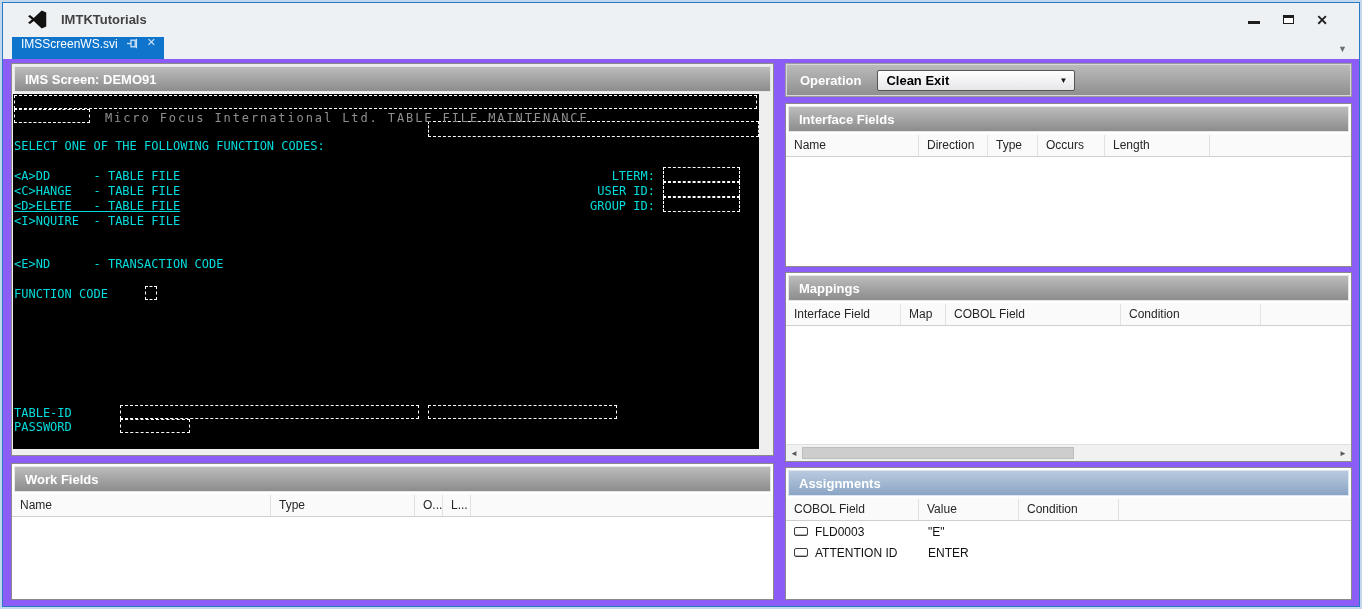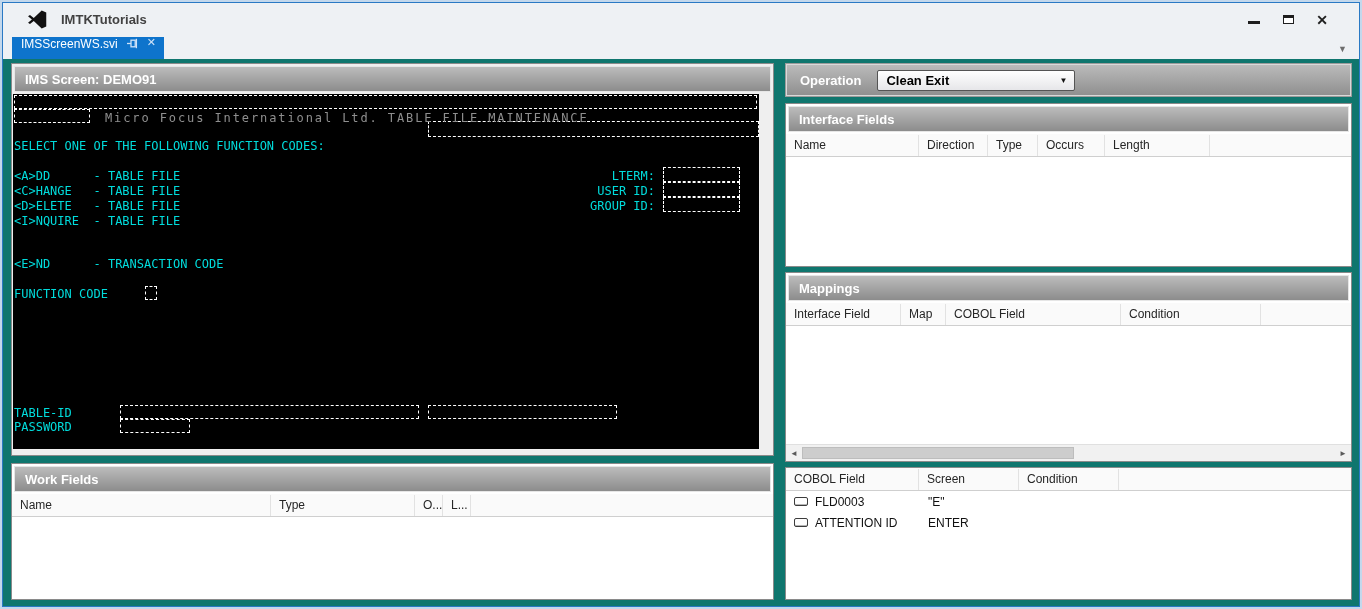--- a/index.html
+++ b/index.html
@@ -20,21 +20,21 @@
   
   .tabstrip{height:23px;flex:none;display:flex;align-items:flex-end;padding-left:9px;position:relative;}
   .tab{background:#0e74cc;color:#fff;height:22px;display:flex;align-items:flex-start;
        padding:0 8px 0 9px;font-size:12px;gap:8px;}
   .tablabel{white-space:nowrap;}
   .pin{display:flex;align-items:center;}
   .tclose{font-size:11px;color:#cfe3f8;line-height:1;}
   .tab-overflow{position:absolute;right:12px;bottom:5px;font-size:9px;color:#6d6d6d;}
 
   
-  .main{flex:1;display:flex;padding:4px 7px 6px 8px;gap:11px;background:#0f766e;min-height:0;}
+  .main{flex:1;display:flex;padding:4px 7px 6px 8px;gap:11px;background:#8b5cf6;min-height:0;}
   .left-col{width:763px;flex:none;display:flex;flex-direction:column;min-height:0;}
   .right-col{flex:1;display:flex;flex-direction:column;min-height:0;}
 
   .panel{border:1px solid #8a8a8a;background:#fff;display:flex;flex-direction:column;box-sizing:border-box;min-height:0;}
   .hdr{margin:2px;height:26px;flex:none;background:linear-gradient(#bcbcbc,#8c8c8c);
        border:1px solid #e6e6e6;color:#fff;font-weight:700;font-size:13px;
        display:flex;align-items:center;padding:0 10px;box-sizing:border-box;}
   .hdr.blue{background:linear-gradient(#b9cadf,#8aa5c4);border-color:#dde6f0;}
 
   
@@ -142,21 +142,21 @@
               <div class="tfld" style="left: 650px; top: 88px; width: 77px; height: 15px;"></div>
               <div class="tfld" style="left: 650px; top: 103px; width: 77px; height: 15px;"></div>
               <div class="tfld" style="left: 132px; top: 192px; width: 12px; height: 14px;"></div>
               <div class="tfld" style="left: 107px; top: 311px; width: 299px; height: 14px;"></div>
               <div class="tfld" style="left: 415px; top: 311px; width: 189px; height: 14px;"></div>
               <div class="tfld" style="left: 107px; top: 325px; width: 70px; height: 14px;"></div>
               <div class="tline gray wide" style="left: 92px; top: 17px;">Micro Focus International Ltd. TABLE FILE MAINTENANCE</div>
               <div class="tline" style="left: 1px; top: 45px;">SELECT ONE OF THE FOLLOWING FUNCTION CODES:</div>
               <div class="tline" style="left: 1px; top: 75px;">&lt;A&gt;DD      - TABLE FILE</div>
               <div class="tline" style="left: 1px; top: 90px;">&lt;C&gt;HANGE   - TABLE FILE</div>
-              <div class="tline" style="left: 1px; top: 105px;">&lt;D&gt;ELETE   - TABLE FILE</div>
+              <div class="tline" style="left: 1px; top: 105px; text-decoration: underline;">&lt;D&gt;ELETE   - TABLE FILE</div>
               <div class="tline" style="left: 1px; top: 120px;">&lt;I&gt;NQUIRE  - TABLE FILE</div>
               <div class="tline r" style="left: 502px; top: 75px;">LTERM:</div>
               <div class="tline r" style="left: 502px; top: 90px;">USER ID:</div>
               <div class="tline r" style="left: 502px; top: 105px;">GROUP ID:</div>
               <div class="tline" style="left: 1px; top: 163px;">&lt;E&gt;ND      - TRANSACTION CODE</div>
               <div class="tline" style="left: 1px; top: 193px;">FUNCTION CODE</div>
               <div class="tline" style="left: 1px; top: 312px;">TABLE-ID</div>
               <div class="tline" style="left: 1px; top: 326px;">PASSWORD</div>
             </div>
       </div>
@@ -215,23 +215,26 @@
         <div class="tbody"></div>
         <div class="hscroll">
           <span class="sbtn">◄</span>
           <span class="sthumb"></span>
           <span class="strack"></span>
           <span class="sbtn">►</span>
         </div>
       </div>
 
       <div class="panel table asg">
+        <div class="hdr blue">
+          <span>Assignments</span>
+        </div>
         <div class="thead">
               <div class="th" style="width: 133px;">COBOL Field</div>
-              <div class="th" style="width: 100px;">Screen</div>
+              <div class="th" style="width: 100px;">Value</div>
               <div class="th" style="width: 100px;">Condition</div>
               <div class="thfill"></div>
             </div>
         <div class="tbody" id="asg-body">
               <div class="arow">
                 <span class="aicon"></span>
                 <div class="acell first" style="width: 106px;">FLD0003</div>
                 <div class="acell" style="width: 100px;">"E"</div>
                 <div class="acell" style="width: 100px;"></div>
               </div>

